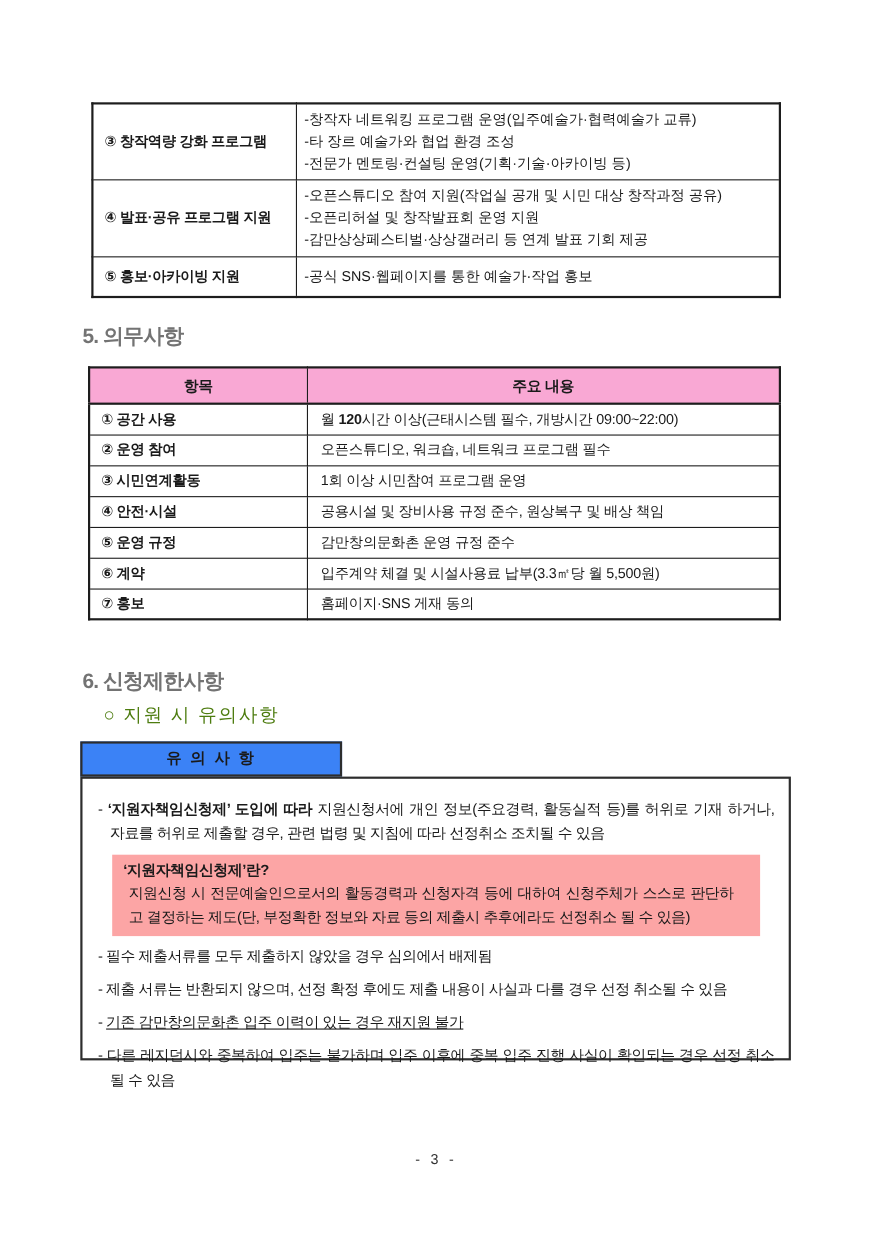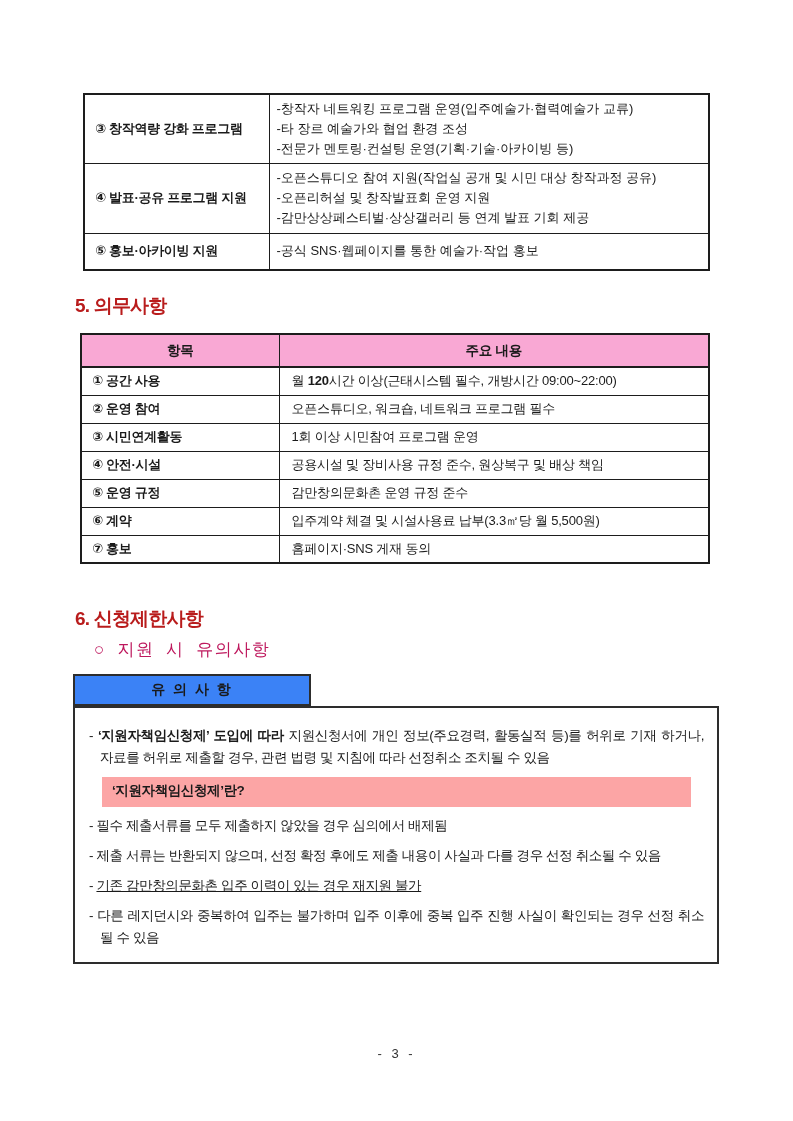--- a/index.html
+++ b/index.html
@@ -19,24 +19,24 @@
   #program-table tr.r3{height:37px;}
 
   #duty-table{position:absolute;left:80px;top:333px;width:630px;border:2px solid #1d1d1d;}
   #duty-table th{background:#f9a8d4;height:33px;font-size:13.5px;font-weight:bold;text-align:center;border-bottom:2.5px solid #1d1d1d;letter-spacing:-0.3px;}
   #duty-table th.c1{width:198px;}
   #duty-table td{height:28px;font-size:13px;vertical-align:middle;margin-top:48px;}
   #duty-table td.lbl{font-weight:bold;padding-left:10px;letter-spacing:-0.3px;}
   #duty-table td.cnt{padding-left:12px;letter-spacing:-0.2px;}
 
   
-  .h-section{position:absolute;left:75px;font-size:19px;font-weight:800;letter-spacing:-0.8px;color:#b91c1c;}
+  .h-section{position:absolute;left:75px;font-size:19px;font-weight:800;letter-spacing:-0.8px;color:#737373;}
   #heading-5{top:293px;}
   #heading-6{top:606px;}
-  .subtitle{position:absolute;left:94px;top:638px;font-size:17px;font-family:Liberation Mono, monospace;letter-spacing:1.5px;color:#be185d;}
+  .subtitle{position:absolute;left:94px;top:638px;font-size:17px;font-family:Liberation Sans, sans-serif;letter-spacing:1.5px;color:#4d7c0f;}
 
   
   #notice-tab{position:absolute;left:73px;top:674px;width:238px;height:32px;background:#3b82f6;border:2px solid #2d2d2d;box-sizing:border-box;text-align:center;font-size:14px;font-weight:bold;line-height:27px;letter-spacing:2px;}
   #notice-box{position:absolute;left:73px;top:706px;width:646px;height:258px;border:2px solid #2d2d2d;box-sizing:border-box;padding:9px 13px 0 14px;}
   #notice-box .bullet{margin:8px 0;font-size:13.5px;line-height:22px;text-align:justify;padding-left:11px;text-indent:-11px;letter-spacing:-0.4px;}
   #notice-box .bullet b{font-weight:bold;}
   .u{text-decoration:underline;}
   #info-box{margin:4px 0 7px 13px;width:589px;box-sizing:border-box;background:#fca5a5;padding:3px 24px 6px 10px;}
   #info-box .ib-title{font-size:13.5px;font-weight:bold;line-height:21px;letter-spacing:-0.4px;}
   #info-box .ib-body{font-size:13.5px;line-height:22px;text-align:justify;letter-spacing:-0.4px;padding-left:5px;}
@@ -118,20 +118,21 @@
   <div id="heading-6" class="h-section">6. 신청제한사항</div>
   <div class="subtitle">○ 지원 시 유의사항</div>
 
   <div id="notice-tab">유 의 사 항</div>
 
   <div id="notice-box">
     <p class="bullet"><span>- </span><b>‘지원자책임신청제’ 도입에 따라</b><span> 지원신청서에 개인 정보(주요경력, 활동실적 등)를 허위로 기재 하거나, 자료를 허위로 제출할 경우, 관련 법령 및 지침에 따라 선정취소 조치될 수 있음</span></p>
 
     <div id="info-box">
       <div class="ib-title">‘지원자책임신청제’란?</div>
+      <div class="ib-body">지원신청 시 전문예술인으로서의 활동경력과 신청자격 등에 대하여 신청주체가 스스로 판단하고 결정하는 제도(단, 부정확한 정보와 자료 등의 제출시 추후에라도 선정취소 될 수 있음)</div>
     </div>
 
     <p class="bullet"><span>- </span><span>필수 제출서류를 모두 제출하지 않았을 경우 심의에서 배제됨</span></p>
     <p class="bullet"><span>- </span><span>제출 서류는 반환되지 않으며, 선정 확정 후에도 제출 내용이 사실과 다를 경우 선정 취소될 수 있음</span></p>
     <p class="bullet"><span>- </span><span class="u">기존 감만창의문화촌 입주 이력이 있는 경우 재지원 불가</span></p>
     <p class="bullet"><span>- </span><span>다른 레지던시와 중복하여 입주는 불가하며 입주 이후에 중복 입주 진행 사실이 확인되는 경우 선정 취소될 수 있음</span></p>
   </div>
 
   <div id="page-footer">- 3 -</div>
 

